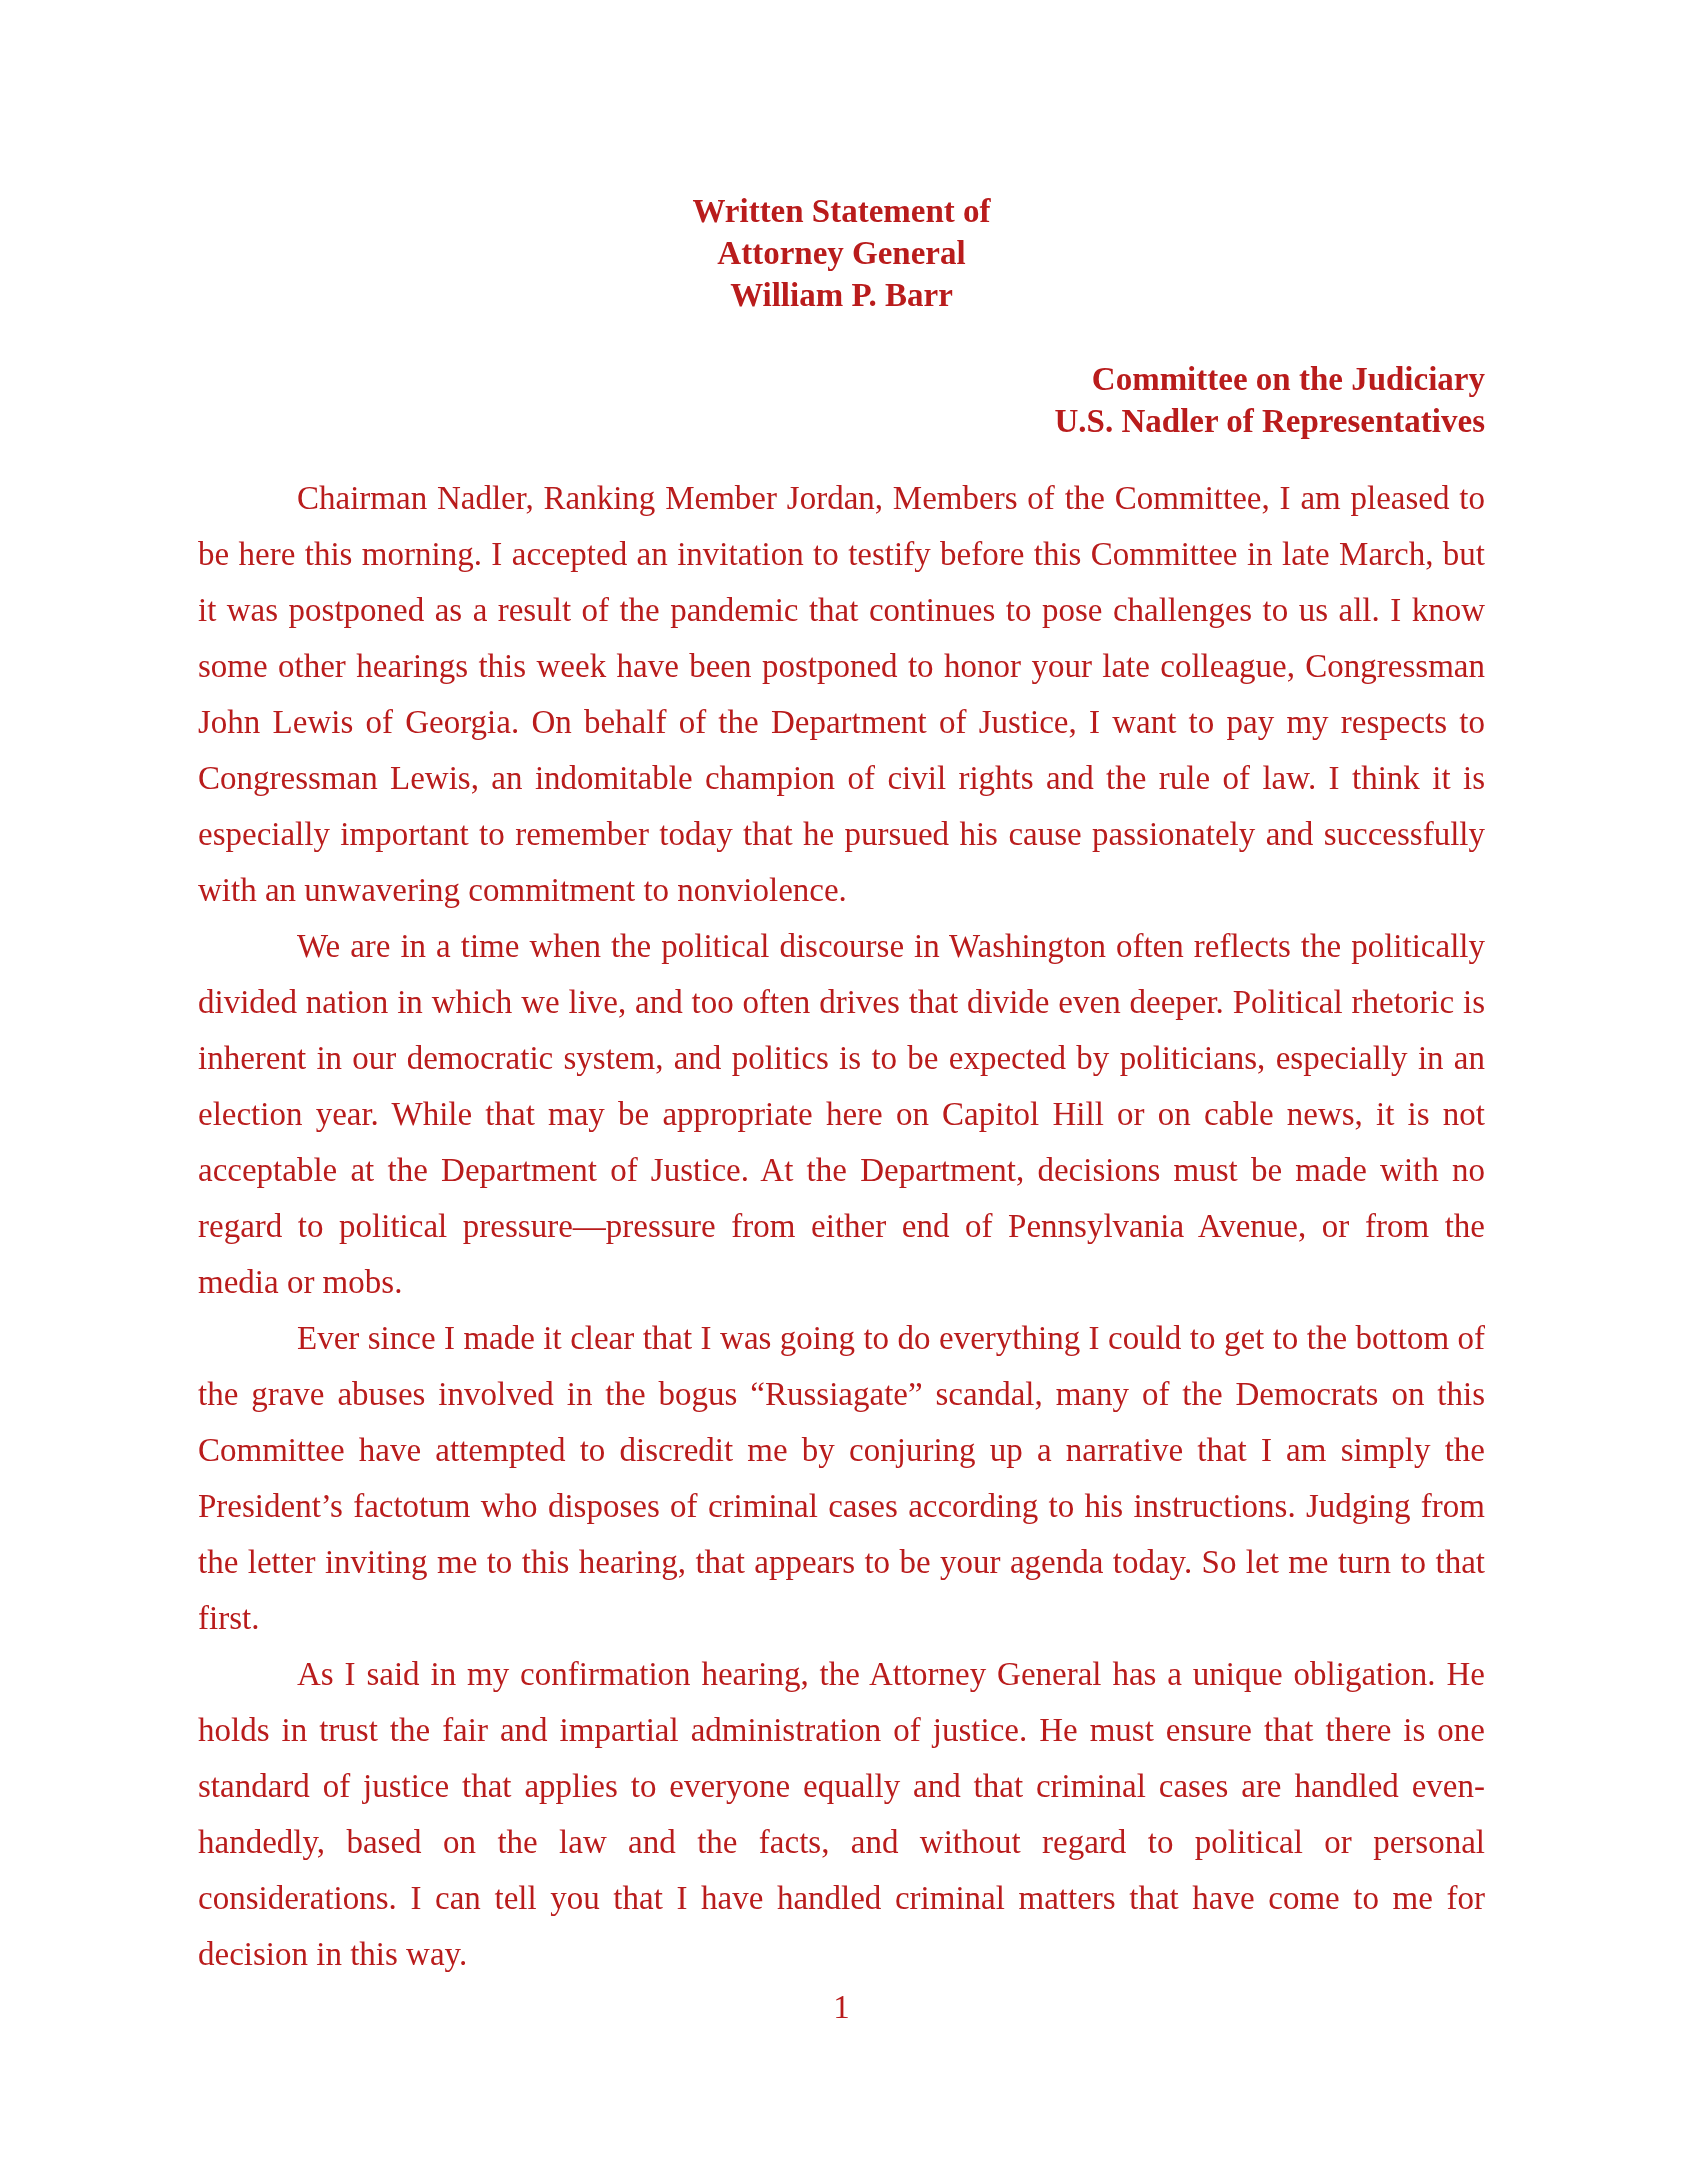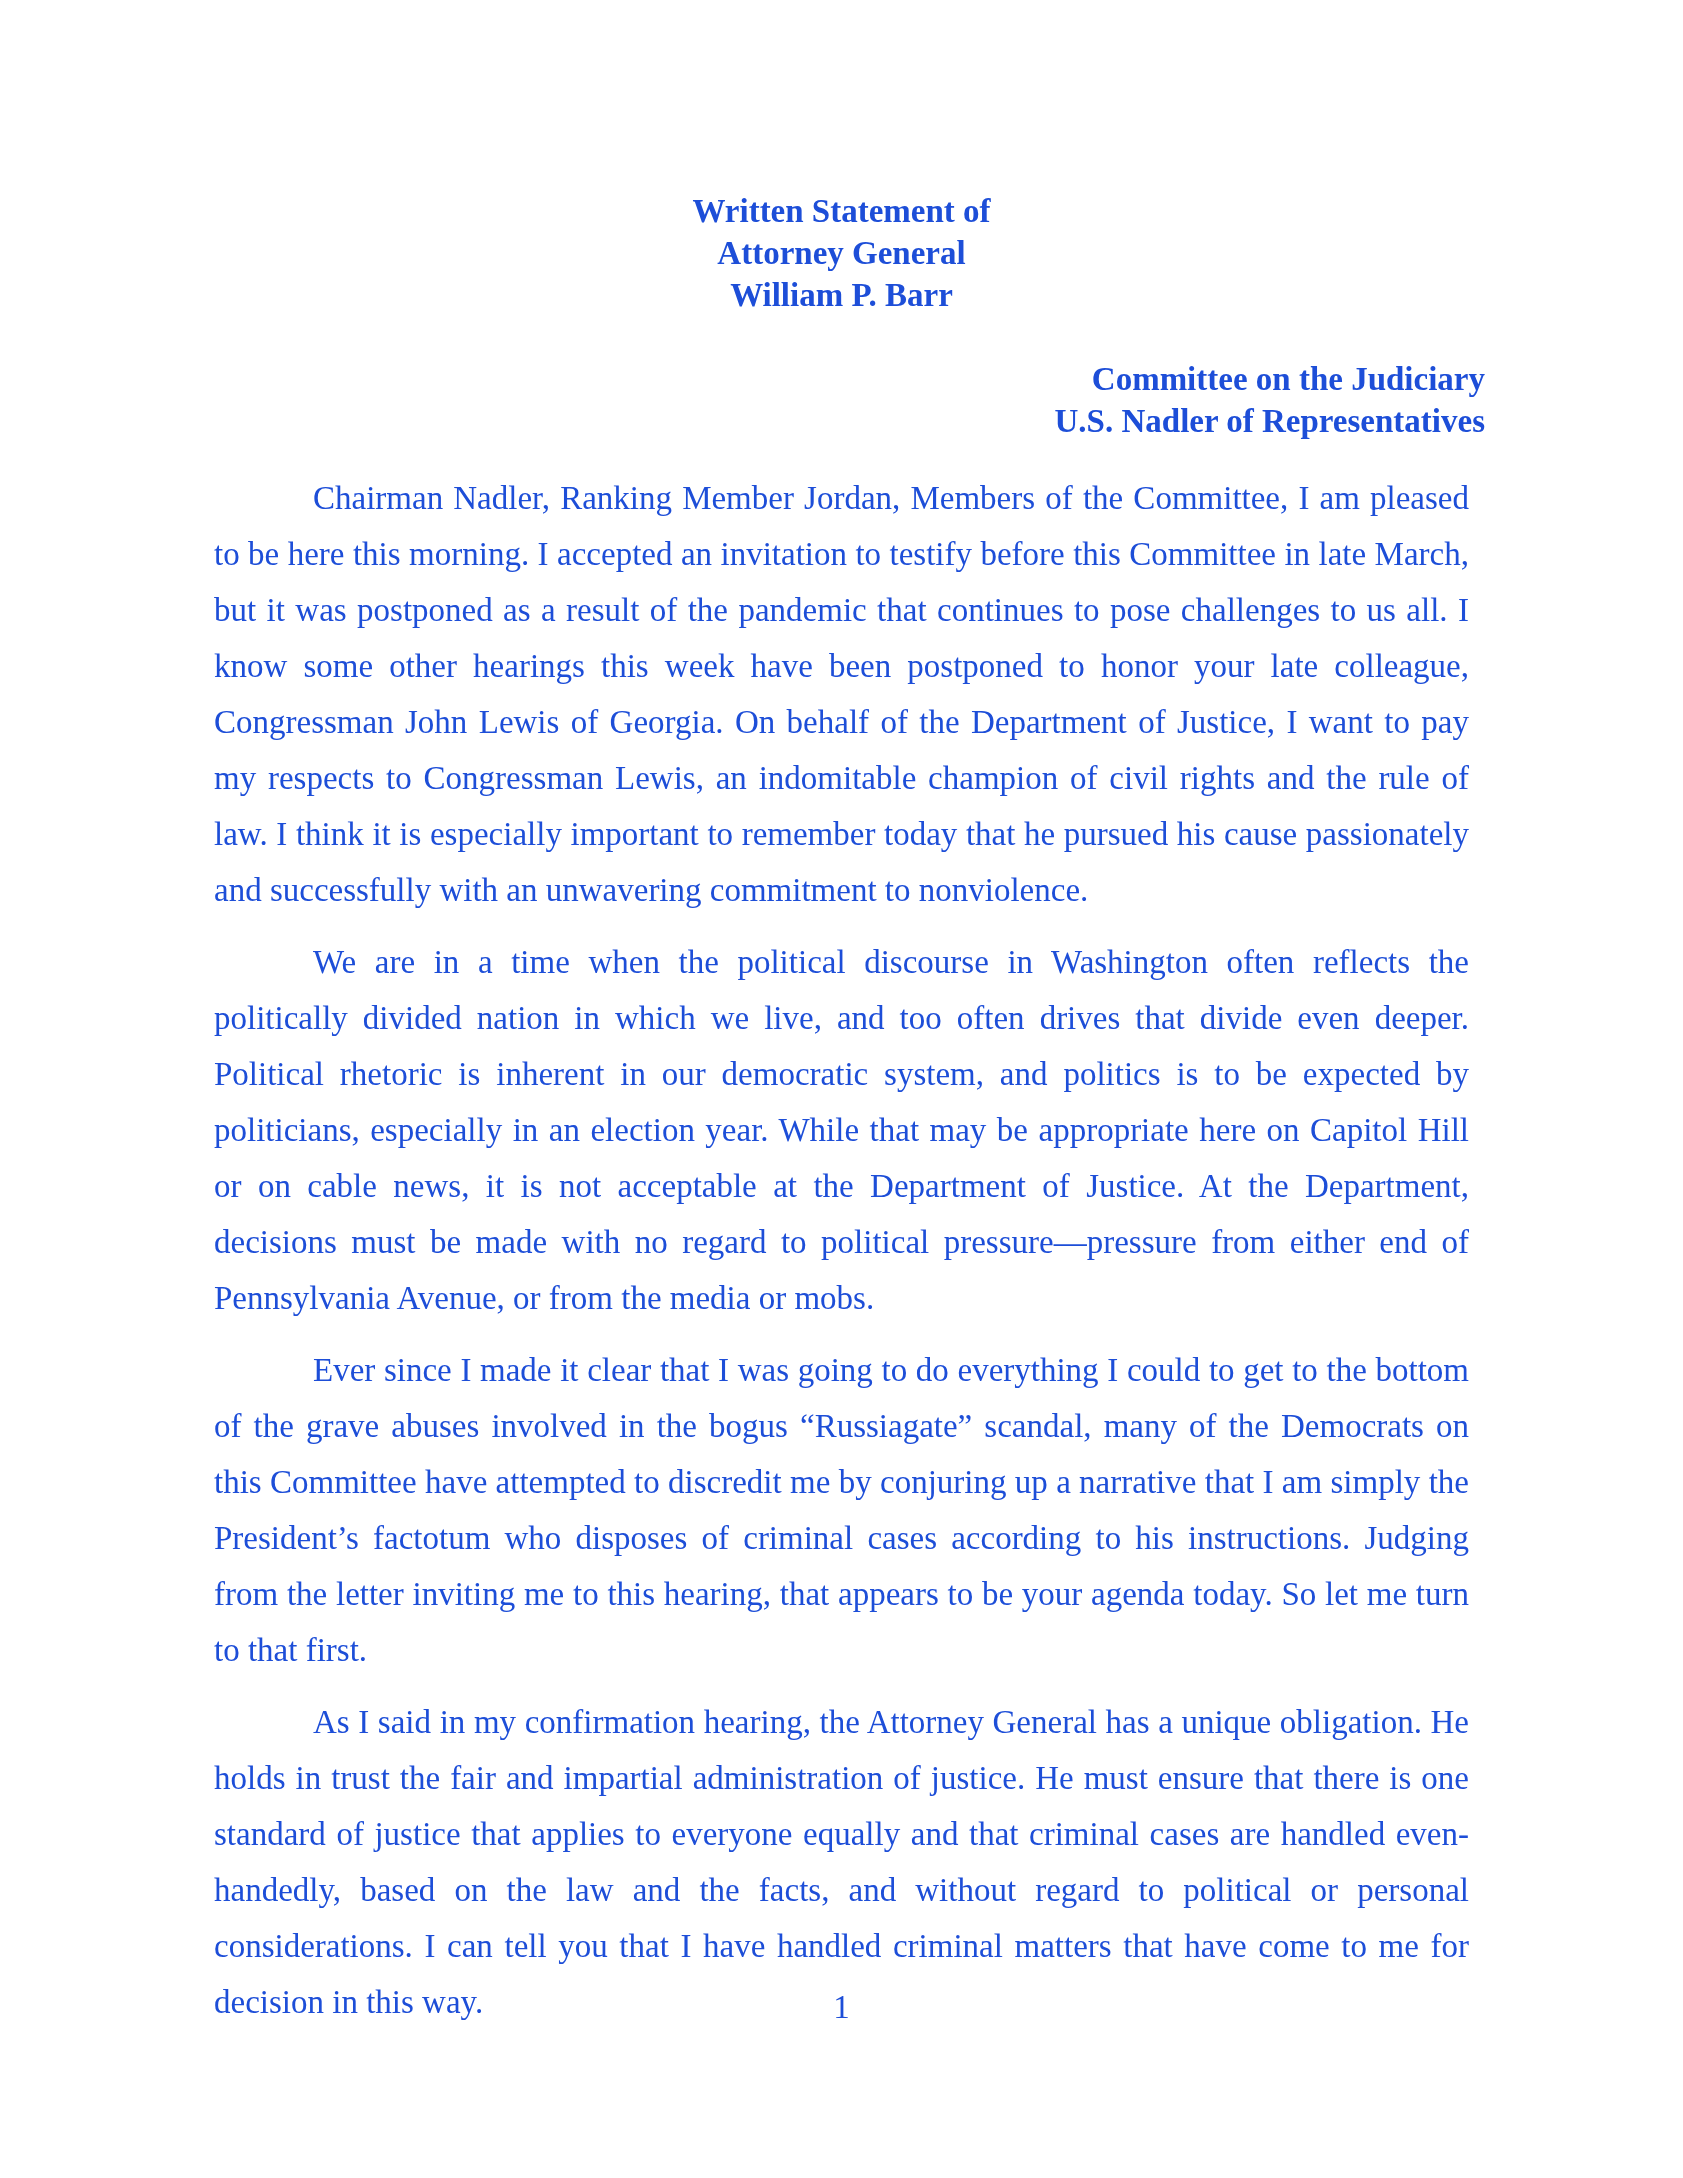--- a/index.html
+++ b/index.html
@@ -5,21 +5,21 @@
   html, body {
     margin: 0;
     padding: 0;
     background: #ffffff;
   }
   .page {
     position: relative;
     width: 1683px;
     height: 2178px;
     background: #ffffff;
-    color: #1d4ed8;
+    color: #b91c1c;
     font-family: "Liberation Serif", "DejaVu Serif", serif;
     overflow: hidden;
   }
   .content {
     position: absolute;
     left: 198px;
     top: 190px;
     width: 1287px;
   }
   .title-block {
@@ -37,21 +37,21 @@
     font-size: 33px;
     line-height: 42px;
   }
   .body-text {
     margin-top: 28px;
     font-size: 33px;
     line-height: 56px;
     text-align: justify;
   }
   .body-text p {
-    margin: 16px;
+    margin: 0;
     padding: 0;
     text-indent: 99px;
   }
   .page-number {
     position: absolute;
     top: 1986px;
     left: 0;
     width: 100%;
     text-align: center;
     font-size: 33px;

